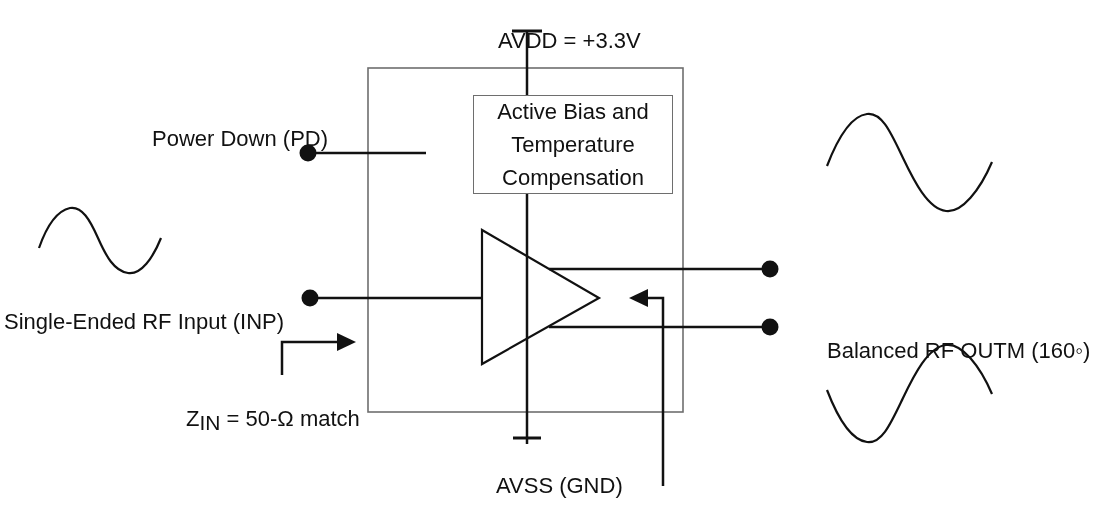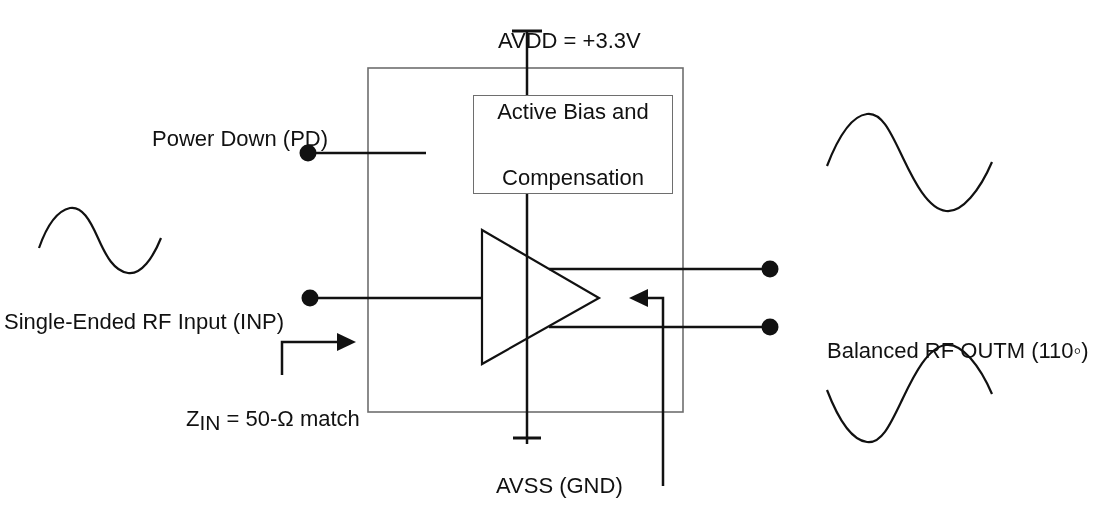--- a/index.html
+++ b/index.html
@@ -79,32 +79,33 @@
 
     <path d="M39,248 C46,228 56,211 70,208 C82,206 90,220 98,238 C106,256 114,271 128,273 C141,275 153,258 161,238" fill="none" stroke="#111111" stroke-width="2.2"></path>
 
     <path d="M827,166 C837,140 850,116 867,114 C882,112 891,133 903,158 C914,181 928,209 946,211 C962,213 980,190 992,162" fill="none" stroke="#111111" stroke-width="2.2"></path>
 
     <path d="M827,390 C837,416 850,440 867,442 C882,444 891,423 903,398 C914,375 928,347 946,345 C962,343 980,366 992,394" fill="none" stroke="#111111" stroke-width="2.2"></path>
   </svg>
 
   <div class="bias-box">
     <div>Active Bias and</div>
+    <div>Temperature</div>
     <div>Compensation</div>
   </div>
 
   <div class="lbl" style="left:498px;top:5px;">AVDD = +3.3V</div>
 
   <div class="lbl" style="left:152px;top:103px;">Power Down (PD)</div>
 
   <div class="lbl" style="left:4px;top:286px;">Single-Ended RF Input (INP)</div>
 
   <div class="lbl" style="left:186px;top:383px;">
     <span>Z</span><sub>IN</sub><span> = 50-Ω match</span>
   </div>
 
   <div class="lbl" style="left:496px;top:450px;">AVSS (GND)</div>
 
 
 
-  <div class="lbl" style="left:827px;top:315px;">Balanced RF OUTM (110◦)</div>
+  <div class="lbl" style="left:827px;top:315px;">Balanced RF OUTM (160◦)</div>
 
 </div>
 
 </body></html>

